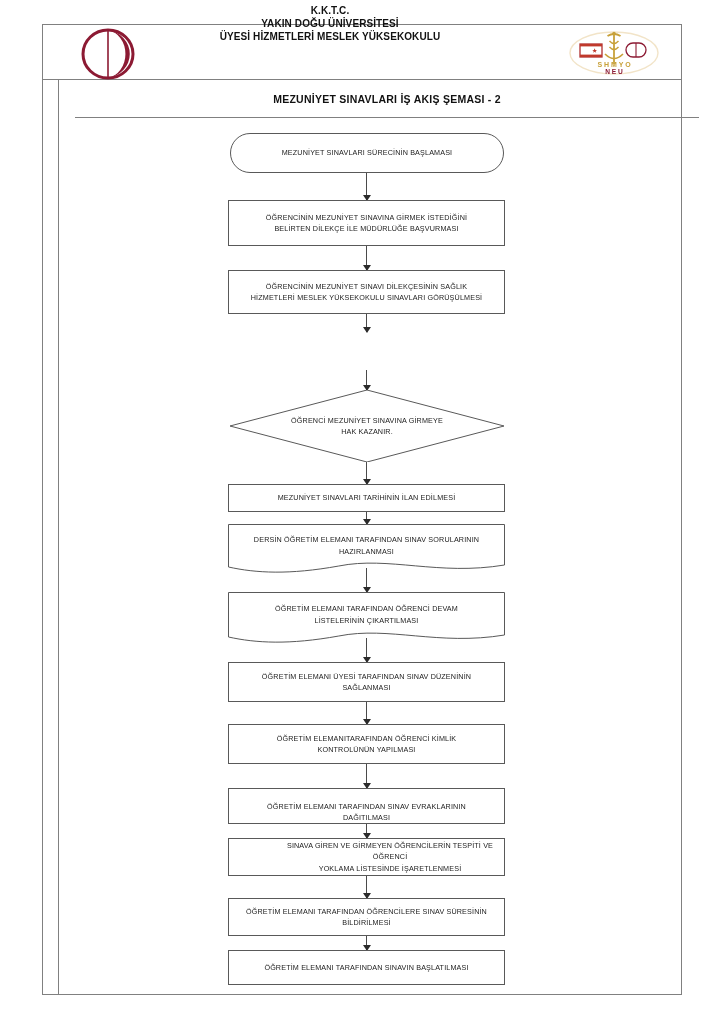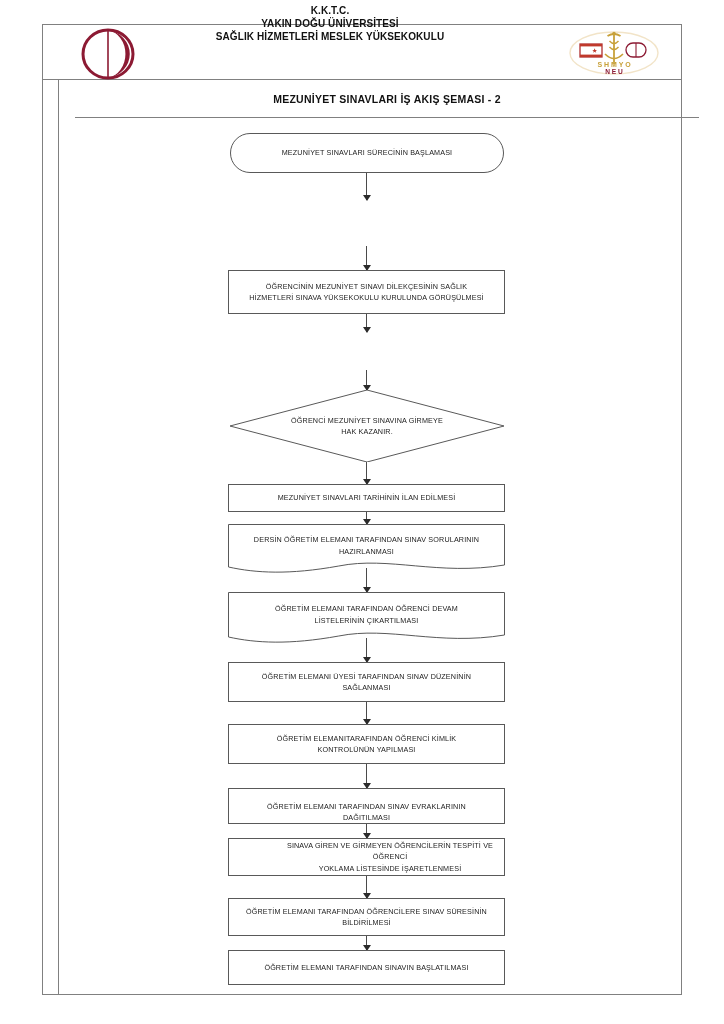--- a/index.html
+++ b/index.html
@@ -187,21 +187,21 @@
     <svg viewBox="0 0 56 52" width="56" height="52" aria-hidden="true">
       <ellipse cx="28" cy="26" rx="25" ry="24" fill="#ffffff" stroke="#8C1A33" stroke-width="3"></ellipse>
       <path d="M28 2.2 A25 24 0 0 1 28 49.8 A20 24 0 0 0 28 2.2 Z" fill="#8C1A33"></path>
       <line x1="28" y1="2" x2="28" y2="50" stroke="#8C1A33" stroke-width="1.6"></line>
     </svg>
   </div>
 
   <div class="header-titles">
     <div>K.K.T.C.</div>
     <div>YAKIN DOĞU ÜNİVERSİTESİ</div>
-    <div>SAĞLIK HİZMETLERİ MESLEK YÜKSEKOKULU</div>
+    <div>ÜYESİ HİZMETLERİ MESLEK YÜKSEKOKULU</div>
   </div>
 
   <div class="logo-right">
     <svg viewBox="0 0 96 50" width="96" height="50" aria-hidden="true">
       <ellipse cx="48" cy="25" rx="44" ry="21" fill="none" stroke="#F2E4C8" stroke-width="1.4"></ellipse>
 
       <rect x="14" y="16" width="22" height="13" fill="#ffffff" stroke="#B03030" stroke-width="1.3"></rect>
       <rect x="14" y="16" width="22" height="2.4" fill="#C0392B"></rect>
       <rect x="14" y="26.6" width="22" height="2.4" fill="#C0392B"></rect>
       <path d="M25.5 19.2 a3.2 3.2 0 1 0 0 6.4 a2.4 2.4 0 1 1 0 -6.4 z" fill="#C0392B"></path>
@@ -236,23 +236,27 @@
       <div class="connector" style="left: 334px; top: 568px; height: 24px;"></div>
       <div class="connector" style="left: 334px; top: 638px; height: 24px;"></div>
       <div class="connector" style="left: 334px; top: 702px; height: 22px;"></div>
       <div class="connector" style="left: 334px; top: 764px; height: 24px;"></div>
       <div class="connector" style="left: 334px; top: 824px; height: 14px;"></div>
       <div class="connector" style="left: 334px; top: 876px; height: 22px;"></div>
       <div class="connector" style="left: 334px; top: 936px; height: 14px;"></div>
       <div class="node terminator" style="left: 198px; top: 133px; width: 274px; height: 40px;">
         <span class="label">MEZUNİYET SINAVLARI SÜRECİNİN BAŞLAMASI</span>
       </div>
+      <div class="node process" style="left: 196px; top: 200px; width: 277px; height: 46px;">
+        <span class="label">ÖĞRENCİNİN MEZUNİYET SINAVINA GİRMEK İSTEDİĞİNİ
+BELİRTEN DİLEKÇE İLE MÜDÜRLÜĞE BAŞVURMASI</span>
+      </div>
       <div class="node process" style="left: 196px; top: 270px; width: 277px; height: 44px;">
         <span class="label">ÖĞRENCİNİN MEZUNİYET SINAVI DİLEKÇESİNİN SAĞLIK
-HİZMETLERİ SINAVA YÜKSEKOKULU KURULUNDA GÖRÜŞÜLMESİ</span>
+HİZMETLERİ MESLEK YÜKSEKOKULU SINAVLARI GÖRÜŞÜLMESİ</span>
       </div>
       <div class="node decision" style="left: 198px; top: 390px; width: 274px; height: 72px;">
         <svg class="shape-svg" viewBox="0 0 274 72" preserveAspectRatio="none">
           <polygon points="137,0 274,36 137,72 0,36" fill="#ffffff" stroke="#595959" stroke-width="1" vector-effect="non-scaling-stroke"></polygon>
         </svg>
         <span class="label">ÖĞRENCİ MEZUNİYET SINAVINA  GİRMEYE
 HAK KAZANIR.</span>
       </div>
       <div class="node process" style="left: 196px; top: 484px; width: 277px; height: 28px;">
         <span class="label">MEZUNİYET SINAVLARI TARİHİNİN İLAN EDİLMESİ</span>

